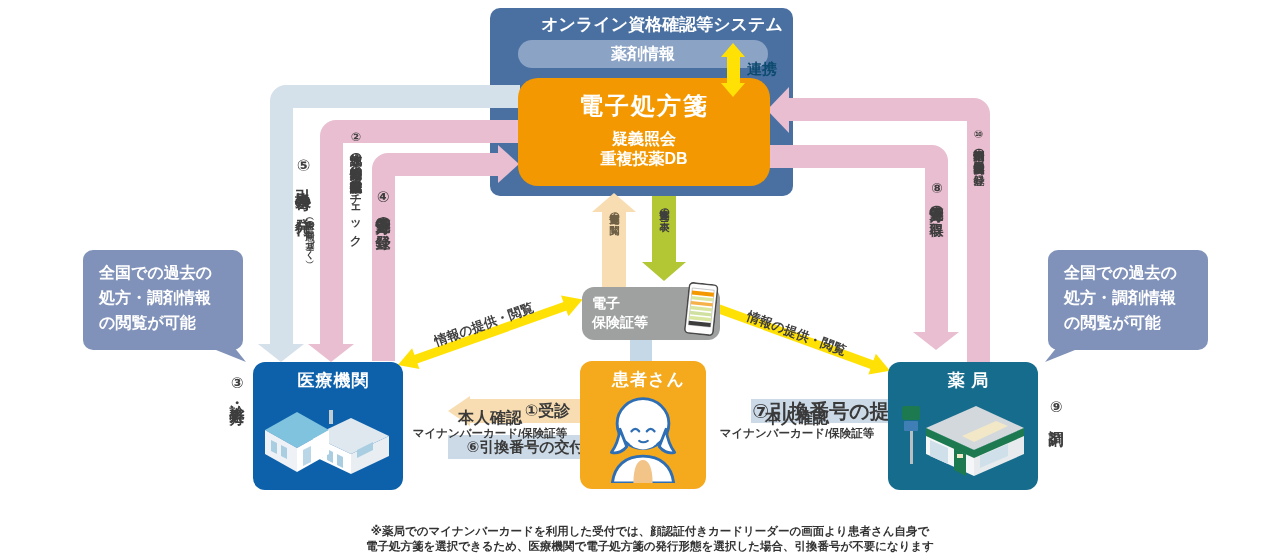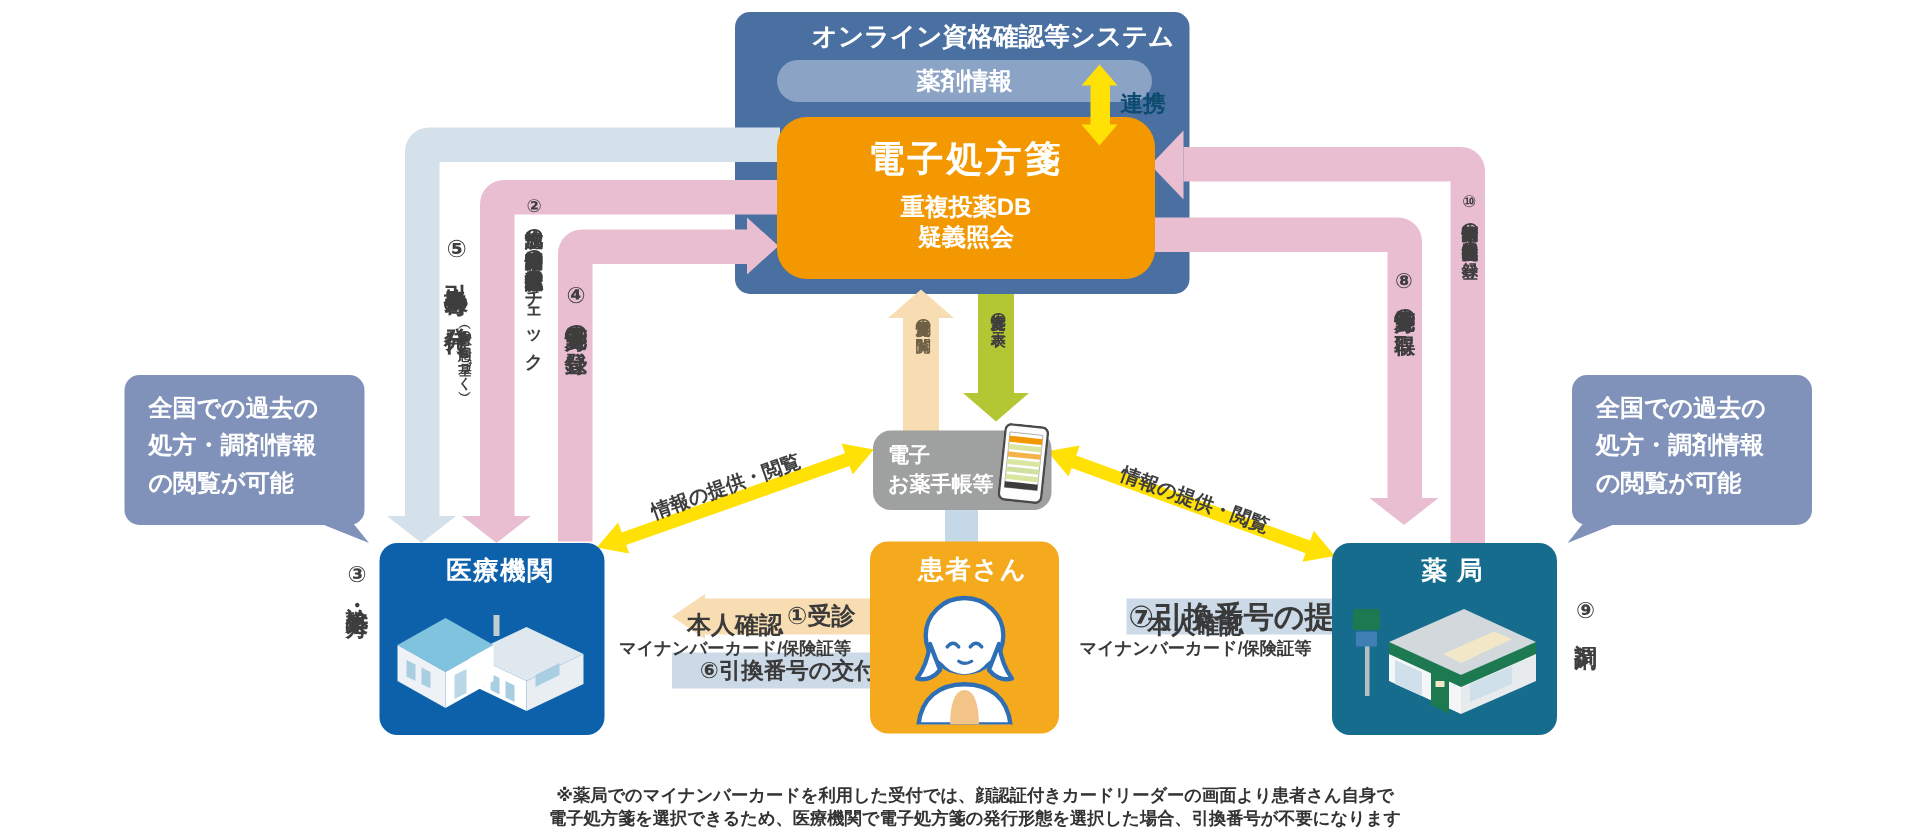--- a/index.html
+++ b/index.html
@@ -46,21 +46,21 @@
   .dblarrow::after{content:'';position:absolute;right:-18px;top:-7px;border-top:11px solid transparent;
                    border-bottom:11px solid transparent;border-left:19px solid #ffe105;}
   .dbllabel{position:absolute;font-weight:700;color:#3f3e3e;font-size:13px;transform-origin:left center;
             z-index:3;white-space:nowrap;text-align:center;}
 
   
   .entity{position:absolute;border-radius:12px;z-index:5;text-align:center;color:#fff;}
   .entity-title{font-weight:700;font-size:17px;padding-top:7px;letter-spacing:1px;margin-left:11px;}
 
   
-  .notebook{left:582px;top:287px;width:119px;height:53px;background:#9fa0a0;border-radius:12px;z-index:4;}
+  .notebook{left:582px;top:287px;width:138px;height:53px;background:#9fa0a0;border-radius:12px;z-index:4;}
   .notebook-text{position:absolute;left:10px;top:7px;color:#fff;font-weight:700;font-size:14px;line-height:1.35;text-align:left;}
   .phone-wrap{position:absolute;right:4px;top:-4px;transform:rotate(6deg);}
 
   
   .idblock{position:absolute;text-align:center;color:#3a3a3a;font-weight:700;z-index:6;line-height:1.2;}
   .idline1{font-size:16px;margin-top:46px;}
   .idline2{font-size:11.5px;}
 
   
   .bubble{position:absolute;width:160px;height:100px;background:#8092b9;border-radius:10px;z-index:1;
@@ -98,22 +98,22 @@
   <div class="band" style="left:967px;top:119px;width:23px;height:243px;background:#e9bed0;"></div>
   <div class="tri" style="left:767px;top:87px;border-top:23px solid transparent;border-bottom:23px solid transparent;border-right:22px solid #e9bed0;z-index:2;"></div>
 
   <div class="band" style="left:768px;top:145px;width:180px;height:23px;background:#e9bed0;border-top-right-radius:16px;"></div>
   <div class="band" style="left:925px;top:166px;width:23px;height:166px;background:#e9bed0;"></div>
   <div class="tri" style="left:913px;top:332px;border-left:23px solid transparent;border-right:23px solid transparent;border-top:18px solid #e9bed0;z-index:2;"></div>
 
   <div class="abs rx-box">
     <div class="rx-title">電子処方箋</div>
     <div class="rx-sub">
+      <div>疑義照会</div>
       <div>重複投薬DB</div>
-      <div>疑義照会</div>
     </div>
   </div>
 
   <div class="abs vdbl-body"></div>
   <div class="tri vdbl-up"></div>
   <div class="tri vdbl-down"></div>
   <div class="abs link-label">連携</div>
 
   <div class="vtext" style="left:292px;top:156px;font-size:16px;letter-spacing:2px;">⑤引換番号の発行</div>
   <div class="vtext" style="left:328px;top:130px;width:36px;height:216px;font-size:12px;line-height:17px;letter-spacing:0;">②他施設の処方・調剤情報の確認・重複投薬・併用禁忌のチェック</div>
@@ -130,21 +130,21 @@
 
   <div class="band" style="left:652px;top:196px;width:24px;height:66px;background:#b3c634;"></div>
   <div class="tri" style="left:642px;top:262px;border-left:22px solid transparent;border-right:22px solid transparent;border-top:19px solid #b3c634;z-index:2;"></div>
   <div class="vtext" style="left:652px;top:202px;width:24px;font-size:10px;line-height:24px;letter-spacing:0;">処方箋の表示</div>
 
   <div class="abs conn"></div>
 
   <div class="abs notebook">
     <div class="notebook-text">
       <div>電子</div>
-      <div>お薬手帳等</div>
+      <div>保険証等</div>
     </div>
     <div class="phone-wrap">
       <svg width="30" height="52" viewBox="0 0 30 52">
         <rect x="0.8" y="0.8" width="28.4" height="50.4" rx="4" fill="#fdfdfd" stroke="#4a4a4a" stroke-width="1.6"></rect>
         <rect x="4" y="6" width="22" height="37" fill="#ffffff" stroke="#aaaaaa" stroke-width="0.6"></rect>
         <rect x="4" y="8.5" width="22" height="4" fill="#f39800"></rect>
         <rect x="4" y="14" width="22" height="3.4" fill="#d8e69f"></rect>
         <rect x="4" y="19" width="22" height="3.4" fill="#f5b24a"></rect>
         <rect x="4" y="24" width="22" height="3.4" fill="#d8e69f"></rect>
         <rect x="4" y="29" width="22" height="3.4" fill="#cfe0a0"></rect>

